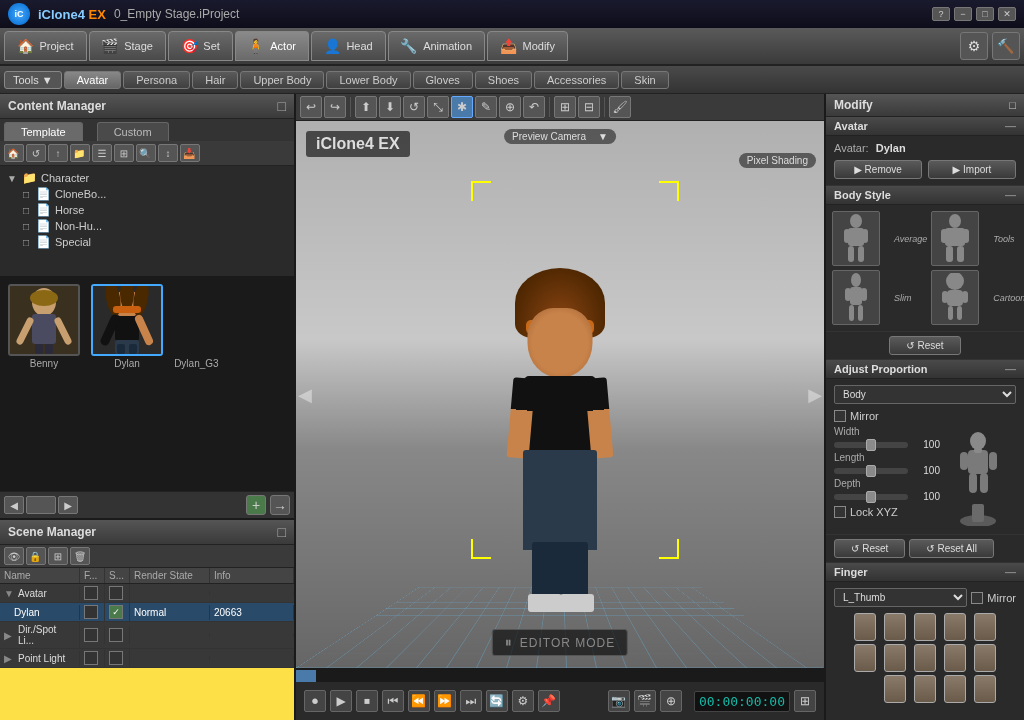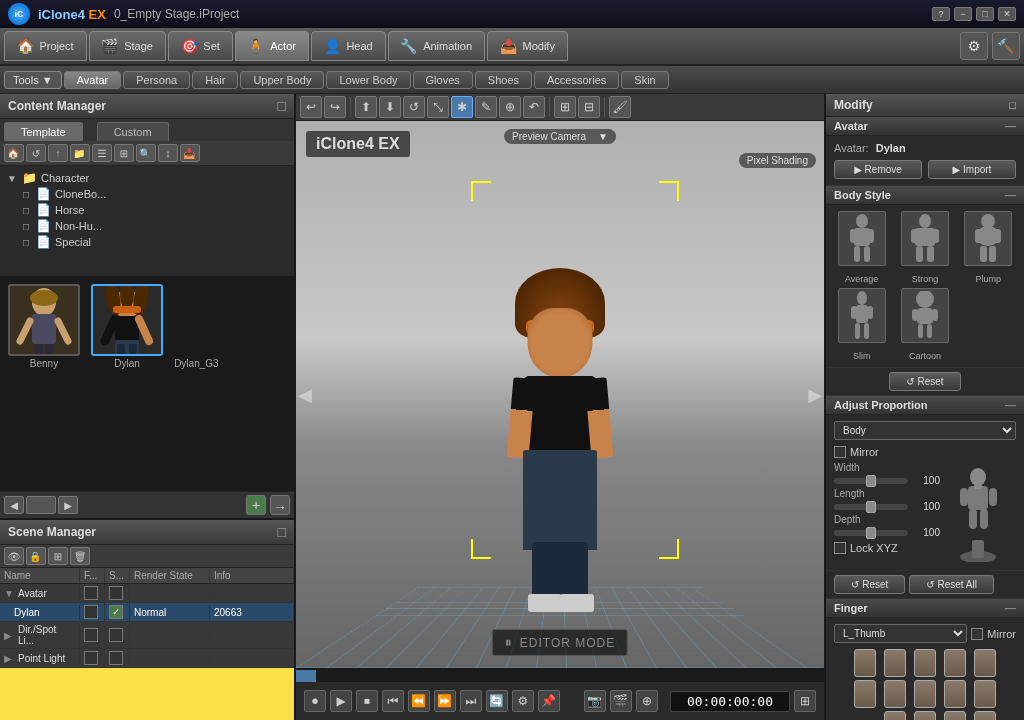--- a/index.html
+++ b/index.html
@@ -391,24 +391,24 @@
     .pb-btn {
       width: 22px; height: 22px;
       background: #444; border: 1px solid #666;
       border-radius: 2px; color: #ccc;
       display: flex; align-items: center; justify-content: center;
       font-size: 12px; cursor: pointer;
     }
     .timecode {
       background: #111;
       border: 1px solid #444;
-      color: #ffffff;
+      color: #14b8a6;
       font-family: monospace;
       font-size: 13px;
-      padding: 2px 16px;
+      padding: 2px 4px;
       border-radius: 2px;
       margin-left: 8px;
     }
     .pb-spacer { flex: 1; }
 
     
     #right-panel {
       width: 200px;
       background: #2a2a2a;
       border-left: 2px solid #1a1a1a;
@@ -452,23 +452,24 @@
     }
 
     .body-style-grid {
       display: grid;
       grid-template-columns: repeat(3, 1fr);
       gap: 4px;
       padding: 6px;
       border-bottom: 1px solid #333;
     }
     .style-item {
-      display: flex; flex-direction: column;
-      align-items: center; gap: 8px;
+      display: flex; flex-direction: row;
+      align-items: center; gap: 14px;
       cursor: pointer;
+      font-style: italic;
     }
     .style-figure {
       width: 48px; height: 55px;
       background: #444;
       border: 1px solid #666;
       border-radius: 2px;
       display: flex; align-items: center; justify-content: center;
     }
     .style-label { font-size: 9px; color: #aaa; }
 
@@ -1089,21 +1090,21 @@
         <div class="style-figure">
           <svg width="44" height="50" viewBox="0 0 44 50">
             <ellipse cx="22" cy="7" rx="6" ry="7" fill="#888"></ellipse>
             <rect x="12" y="14" width="20" height="18" rx="3" fill="#888"></rect>
             <rect x="8" y="15" width="7" height="14" rx="3" fill="#888"></rect>
             <rect x="29" y="15" width="7" height="14" rx="3" fill="#888"></rect>
             <rect x="13" y="32" width="7" height="16" rx="3" fill="#888"></rect>
             <rect x="24" y="32" width="7" height="16" rx="3" fill="#888"></rect>
           </svg>
         </div>
-        <span class="style-label">Strong</span>
+        <span class="style-label">Tools</span>
       </div>
 
       <div class="style-item">
         <div class="style-figure">
           <svg width="44" height="50" viewBox="0 0 44 50">
             <ellipse cx="22" cy="7" rx="7" ry="7" fill="#888"></ellipse>
             <ellipse cx="22" cy="22" rx="12" ry="10" fill="#888"></ellipse>
             <rect x="9" y="15" width="7" height="14" rx="3" fill="#888"></rect>
             <rect x="28" y="15" width="7" height="14" rx="3" fill="#888"></rect>
             <rect x="14" y="32" width="7" height="16" rx="3" fill="#888"></rect>

